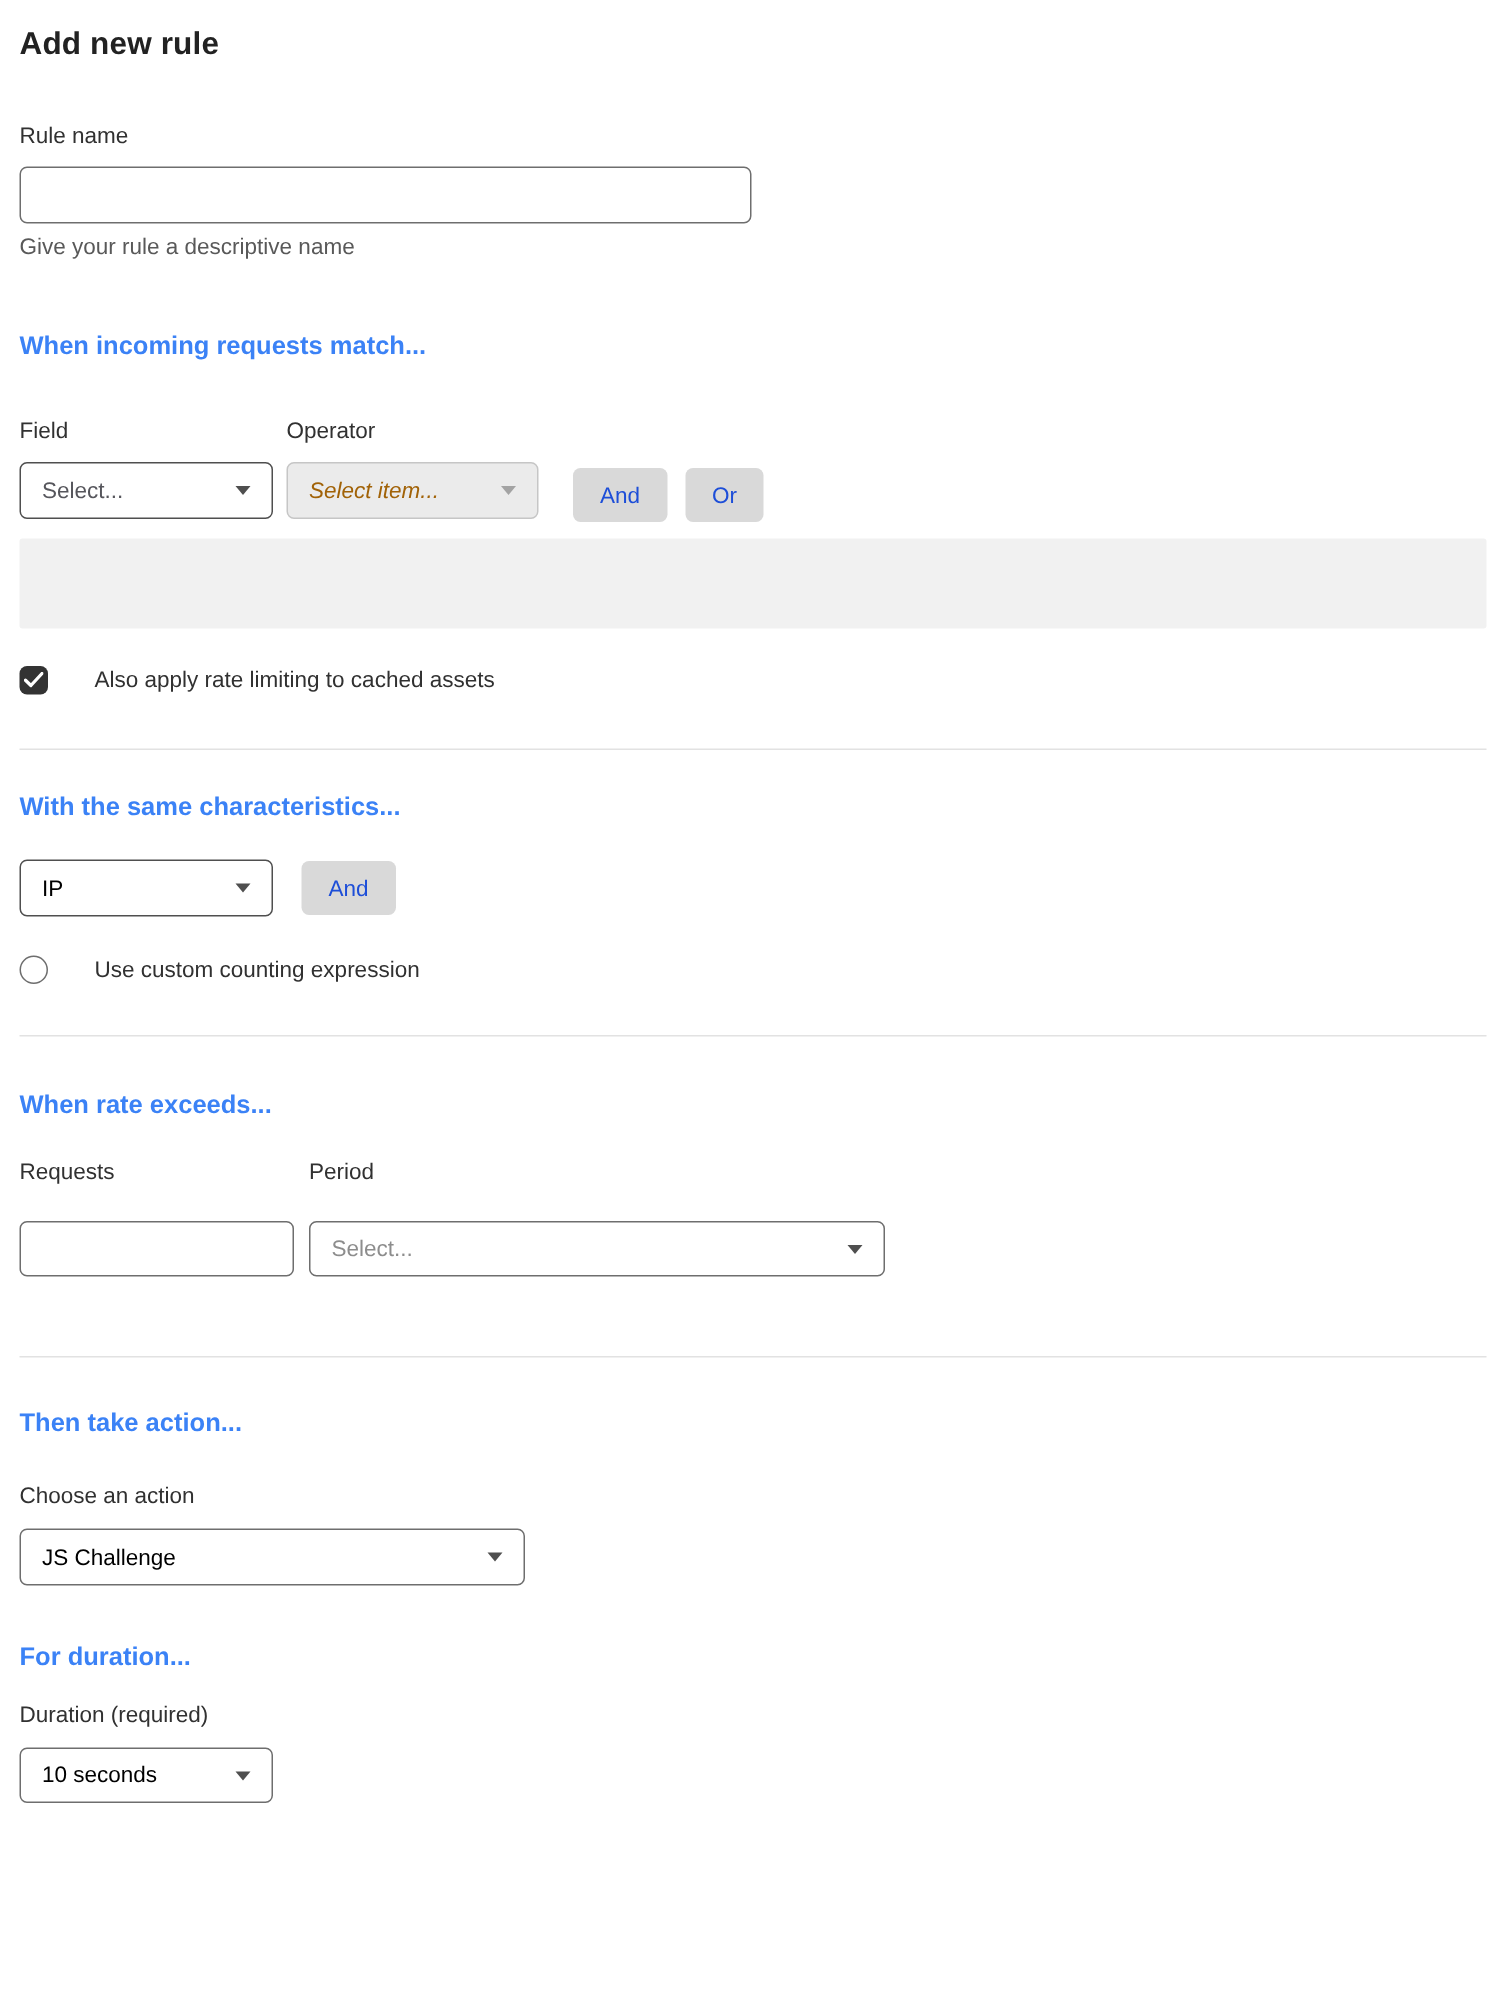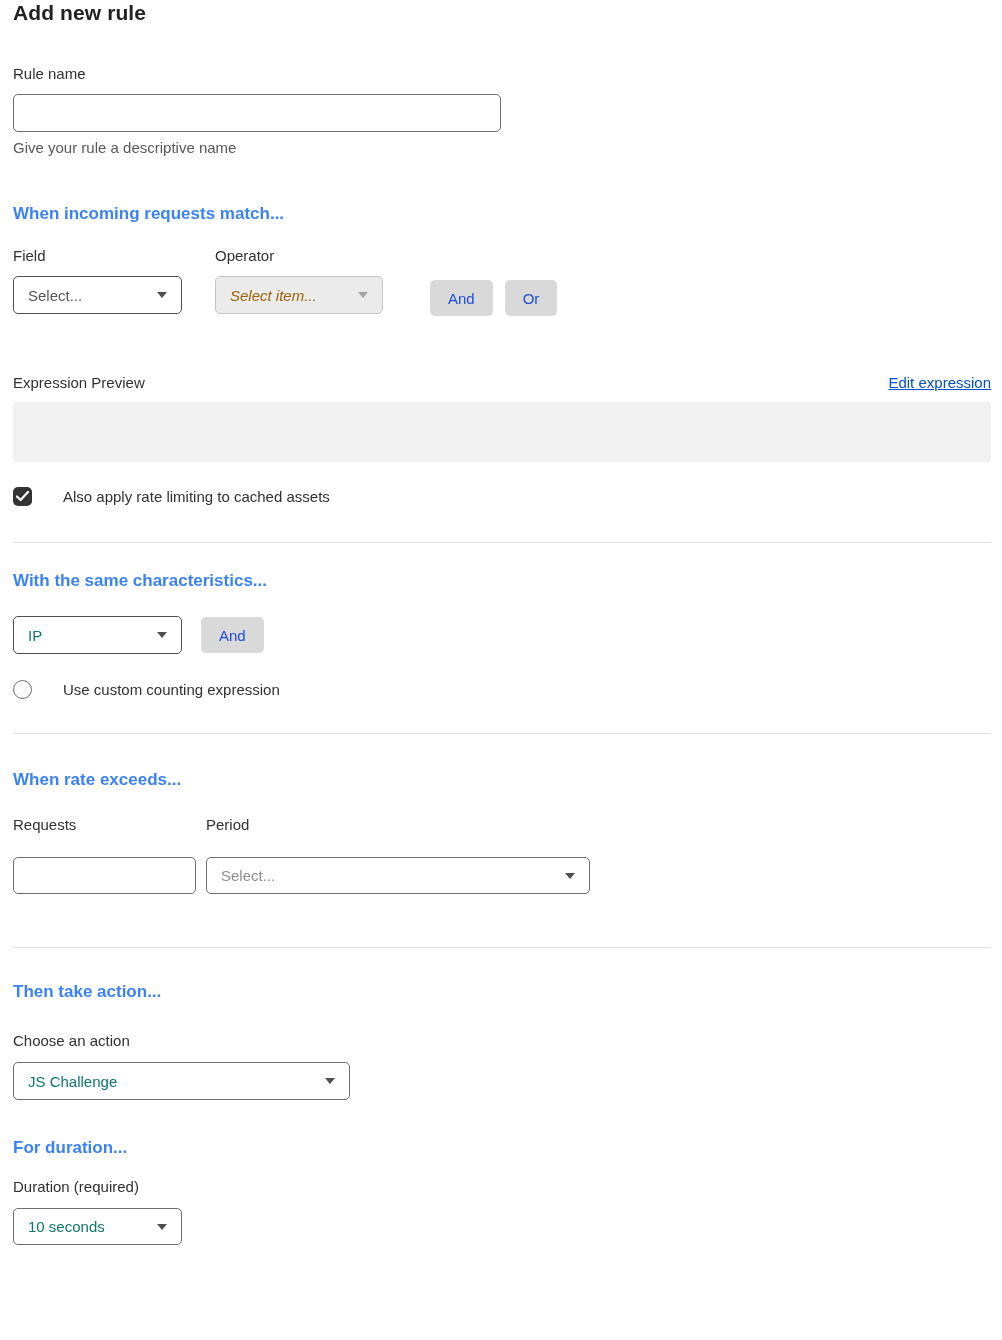--- a/index.html
+++ b/index.html
@@ -4,21 +4,21 @@
 <style>
   * { margin: 0; padding: 0; box-sizing: border-box; }
   html, body { background: #fff; }
   body {
     width: 1002px;
     height: 1340px;
     font-family: "Liberation Sans", sans-serif;
     color: #313131;
     position: relative;
   }
-  .page { padding: 1px 12px 0 13px; }
+  .page { padding: 18px 12px 0 13px; }
 
   .page-title {
     font-size: 21px;
     font-weight: 700;
     color: #222;
     letter-spacing: .1px;
   }
 
   .label {
     font-size: 15px;
@@ -55,21 +55,21 @@
   .select {
     height: 38px;
     border: 1px solid #4f4f4f;
     border-radius: 5px;
     background: #fff;
     display: flex;
     align-items: center;
     justify-content: space-between;
     padding: 0 14px;
     font-size: 15px;
-    color: #0f766e;
+    color: #000000;
     cursor: pointer;
   }
   .select .caret {
     width: 0; height: 0;
     border-left: 5px solid transparent;
     border-right: 5px solid transparent;
     border-top: 6px solid #4f4f4f;
     margin-left: 8px;
     flex: 0 0 auto;
   }
@@ -107,21 +107,21 @@
   }
 
   .divider {
     border: none;
     border-top: 1px solid #e2e2e2;
     width: 978px;
     margin-left: 0;
   }
 
   
-  .match-row { display: flex; align-items: flex-start; margin-top: 23px; gap: 24px; }
+  .match-row { display: flex; align-items: flex-start; margin-top: 38px; }
   .col { display: flex; flex-direction: column; }
   .col .label { margin-bottom: 12px; }
   .col-field { width: 169px; margin-right: 9px; }
   .col-operator { width: 168px; margin-right: 9px; }
   .col-value { width: 488px; }
   .match-buttons { display: flex; margin-left: 14px; margin-top: 33px; gap: 12px; }
   .match-buttons .btn-gray { padding: 0 18px; }
 
   
   .expr-head {
@@ -218,24 +218,20 @@
         <span>Select item...</span>
         <span class="caret"></span>
       </div>
     </div>
     <div class="match-buttons">
       <button class="btn-gray">And</button>
       <button class="btn-gray">Or</button>
     </div>
   </div>
 
-  <div class="expr-head">
-    <span class="label">Expression Preview</span>
-    <span class="link">Edit expression</span>
-  </div>
   <div class="expr-box"></div>
 
   <div class="check-row mt-25">
     <span class="checkbox checked">
       <svg width="13" height="11" viewBox="0 0 13 11">
         <path d="M1 5.5 L4.6 9 L12 1" stroke="#fff" stroke-width="2.2" fill="none" stroke-linecap="round" stroke-linejoin="round"></path>
       </svg>
     </span>
     <span class="check-label">Also apply rate limiting to cached assets</span>
   </div>

